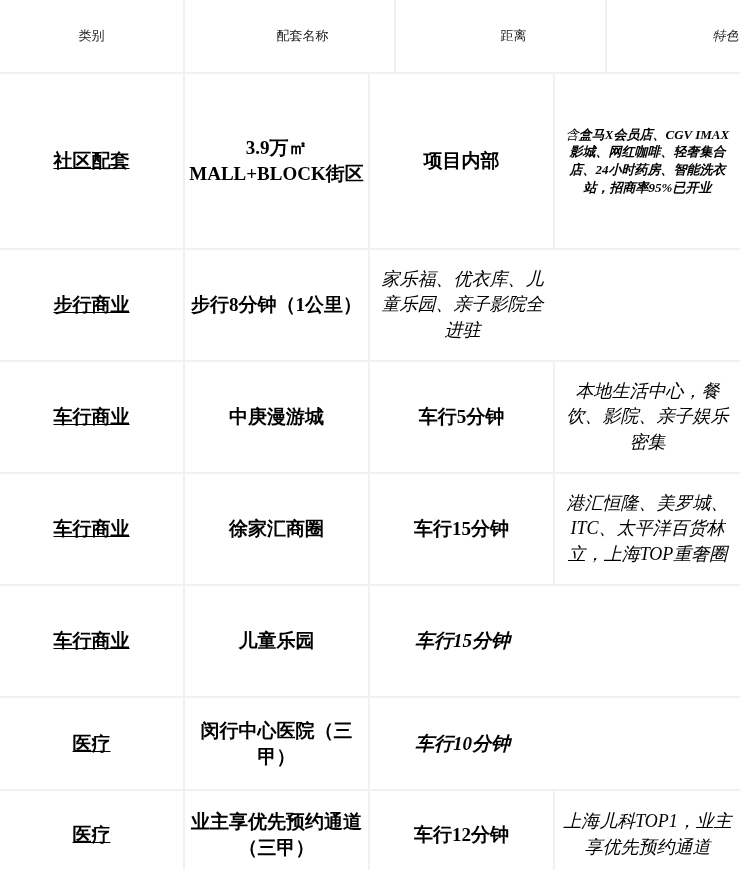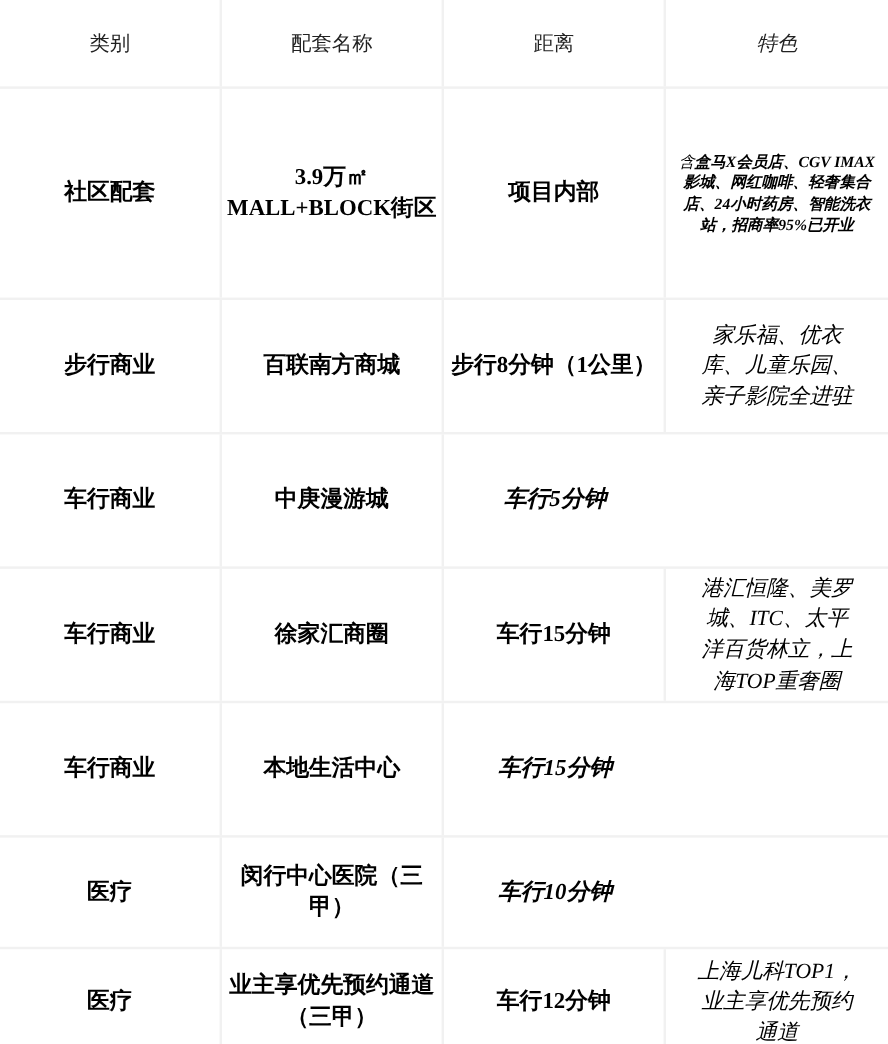--- a/index.html
+++ b/index.html
@@ -16,31 +16,31 @@
   .cell{
     display:flex;align-items:center;justify-content:center;
     text-align:center;box-sizing:border-box;
     border-right:2px solid #f1f1f1;
   }
   .cell:last-child{border-right:none;font-style:italic;}
   .txt{width:100%;}
   .header-row{
     height:72px;
     font-family:"Liberation Sans","DejaVu Sans",sans-serif;
-    font-size:17px;color:#222;font-weight:400;
+    font-size:13px;color:#222;font-weight:400;gap:26px;
   }
   .r1{height:176px;}
   .rmid{height:112px;}
   .r6{height:93px;}
   .r7{height:90px;}
   .b{font-weight:bold;font-size:19px;line-height:1.35;}
-  .cat{padding:0 6px;}
+  .cat{padding:0 6px;text-decoration:underline;}
   .name{padding:0 4px;text-align:center;}
   .dist{padding:0 2px;}
-  .feat{font-size:18px;font-weight:400;line-height:1.42;padding:0 25px;}
+  .feat{font-size:18px;font-weight:400;line-height:1.42;padding:0 7px;}
   .feat-bold{font-size:13px;font-weight:bold;line-height:1.36;padding:0 6px;}
   .feat-prefix{font-weight:400;}
 </style>
 </head>
 <body>
 
 <div class="table">
 
   <div class="row header-row">
     <div class="cell">
@@ -69,40 +69,40 @@
       </div>
     <div class="cell feat-bold">
       <div class="txt"><span class="feat-prefix">含</span><span>盒马X会员店、CGV IMAX影城、网红咖啡、轻奢集合店、24小时药房、智能洗衣站，招商率95%已开业</span></div>
     </div>
   </div>
 
   <div class="row rmid">
     <div class="cell b cat">
         <div class="txt">步行商业</div>
       </div>
-    <div class="cell b name">
-        <div class="txt">百联南方商城</div>
-      </div>
     <div class="cell b dist">
         <div class="txt">步行8分钟（1公里）</div>
       </div>
     <div class="cell feat">
         <div class="txt">家乐福、优衣库、儿童乐园、亲子影院全进驻</div>
       </div>
   </div>
 
   <div class="row rmid">
     <div class="cell b cat">
         <div class="txt">车行商业</div>
       </div>
     <div class="cell b name">
         <div class="txt">中庚漫游城</div>
       </div>
     <div class="cell b dist">
         <div class="txt">车行5分钟</div>
+      </div>
+    <div class="cell feat">
+        <div class="txt">本地生活中心，餐饮、影院、亲子娱乐密集</div>
       </div>
   </div>
 
   <div class="row rmid">
     <div class="cell b cat">
         <div class="txt">车行商业</div>
       </div>
     <div class="cell b name">
         <div class="txt">徐家汇商圈</div>
       </div>
@@ -112,21 +112,21 @@
     <div class="cell feat">
         <div class="txt">港汇恒隆、美罗城、ITC、太平洋百货林立，上海TOP重奢圈</div>
       </div>
   </div>
 
   <div class="row rmid">
     <div class="cell b cat">
         <div class="txt">车行商业</div>
       </div>
     <div class="cell b name">
-        <div class="txt">本地生活中心</div>
+        <div class="txt">儿童乐园</div>
       </div>
     <div class="cell b dist">
         <div class="txt">车行15分钟</div>
       </div>
   </div>
 
   <div class="row r6">
     <div class="cell b cat">
         <div class="txt">医疗</div>
       </div>

